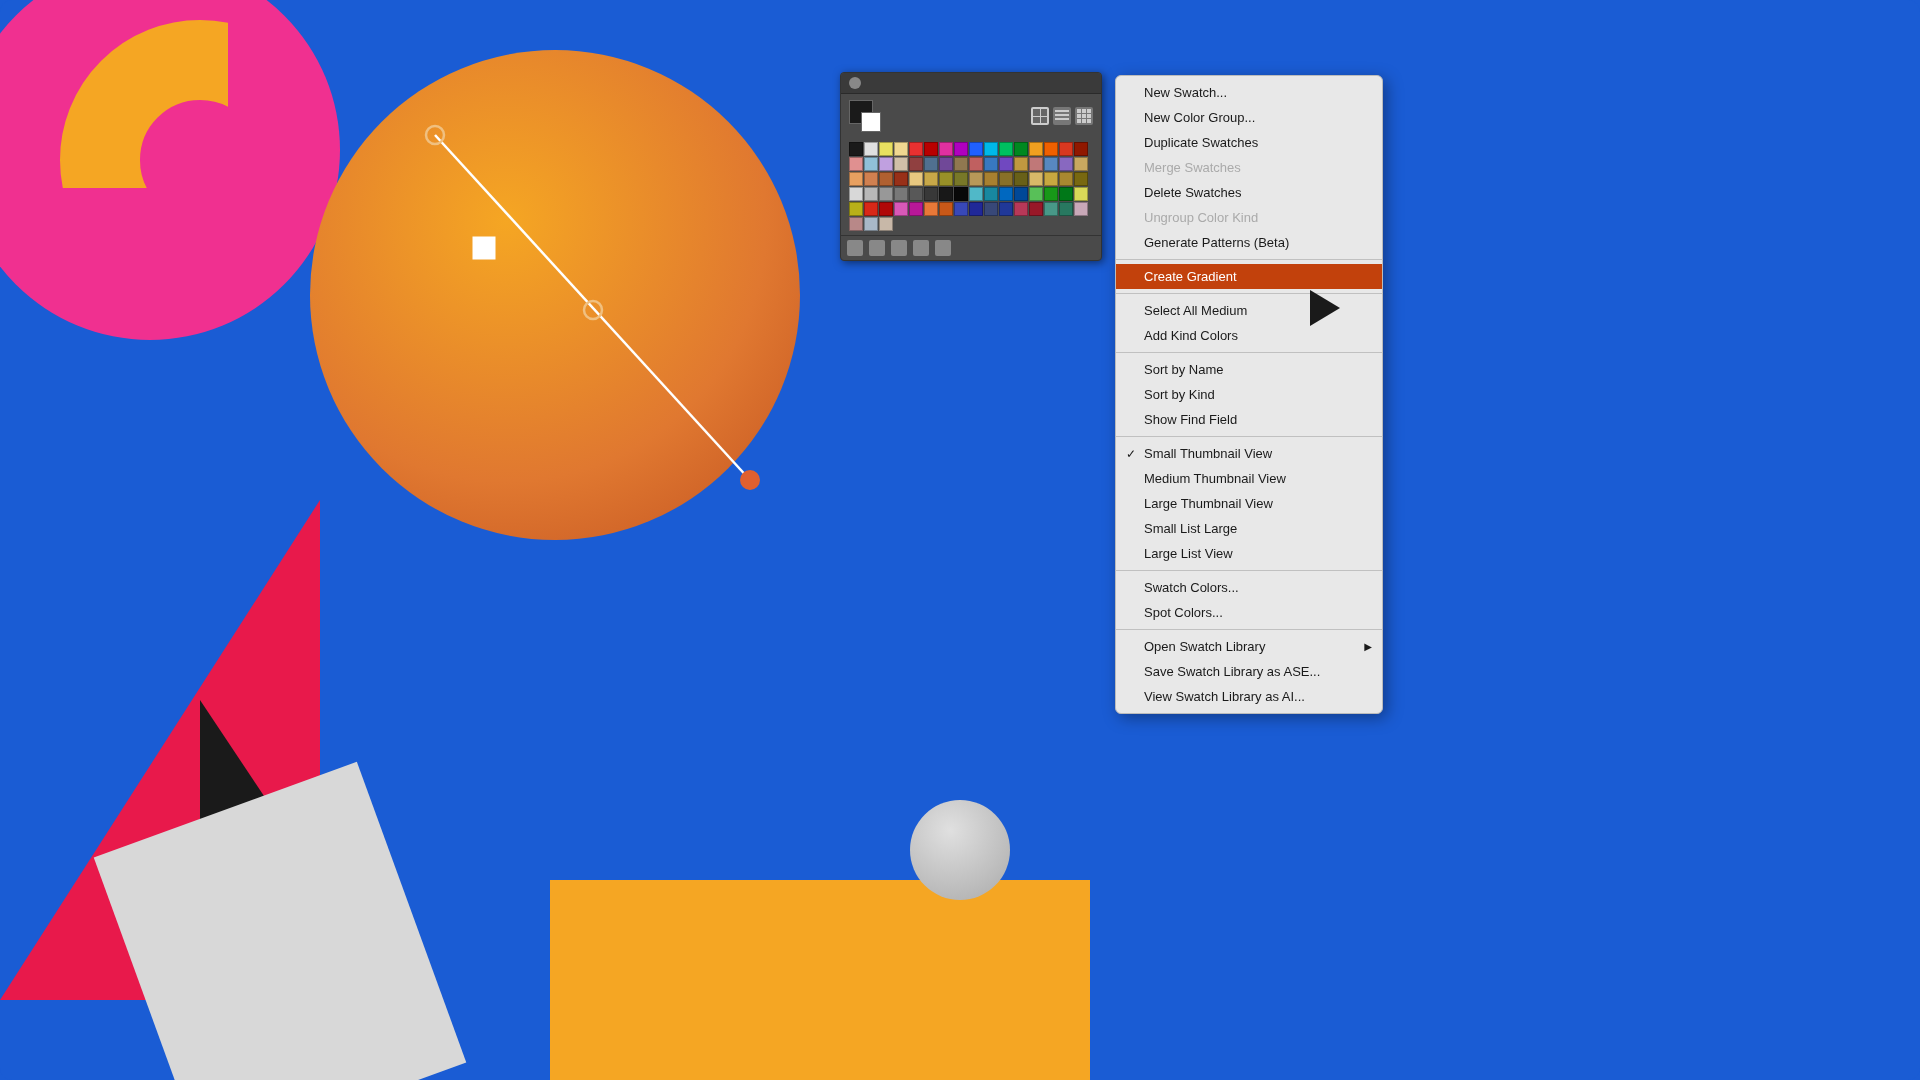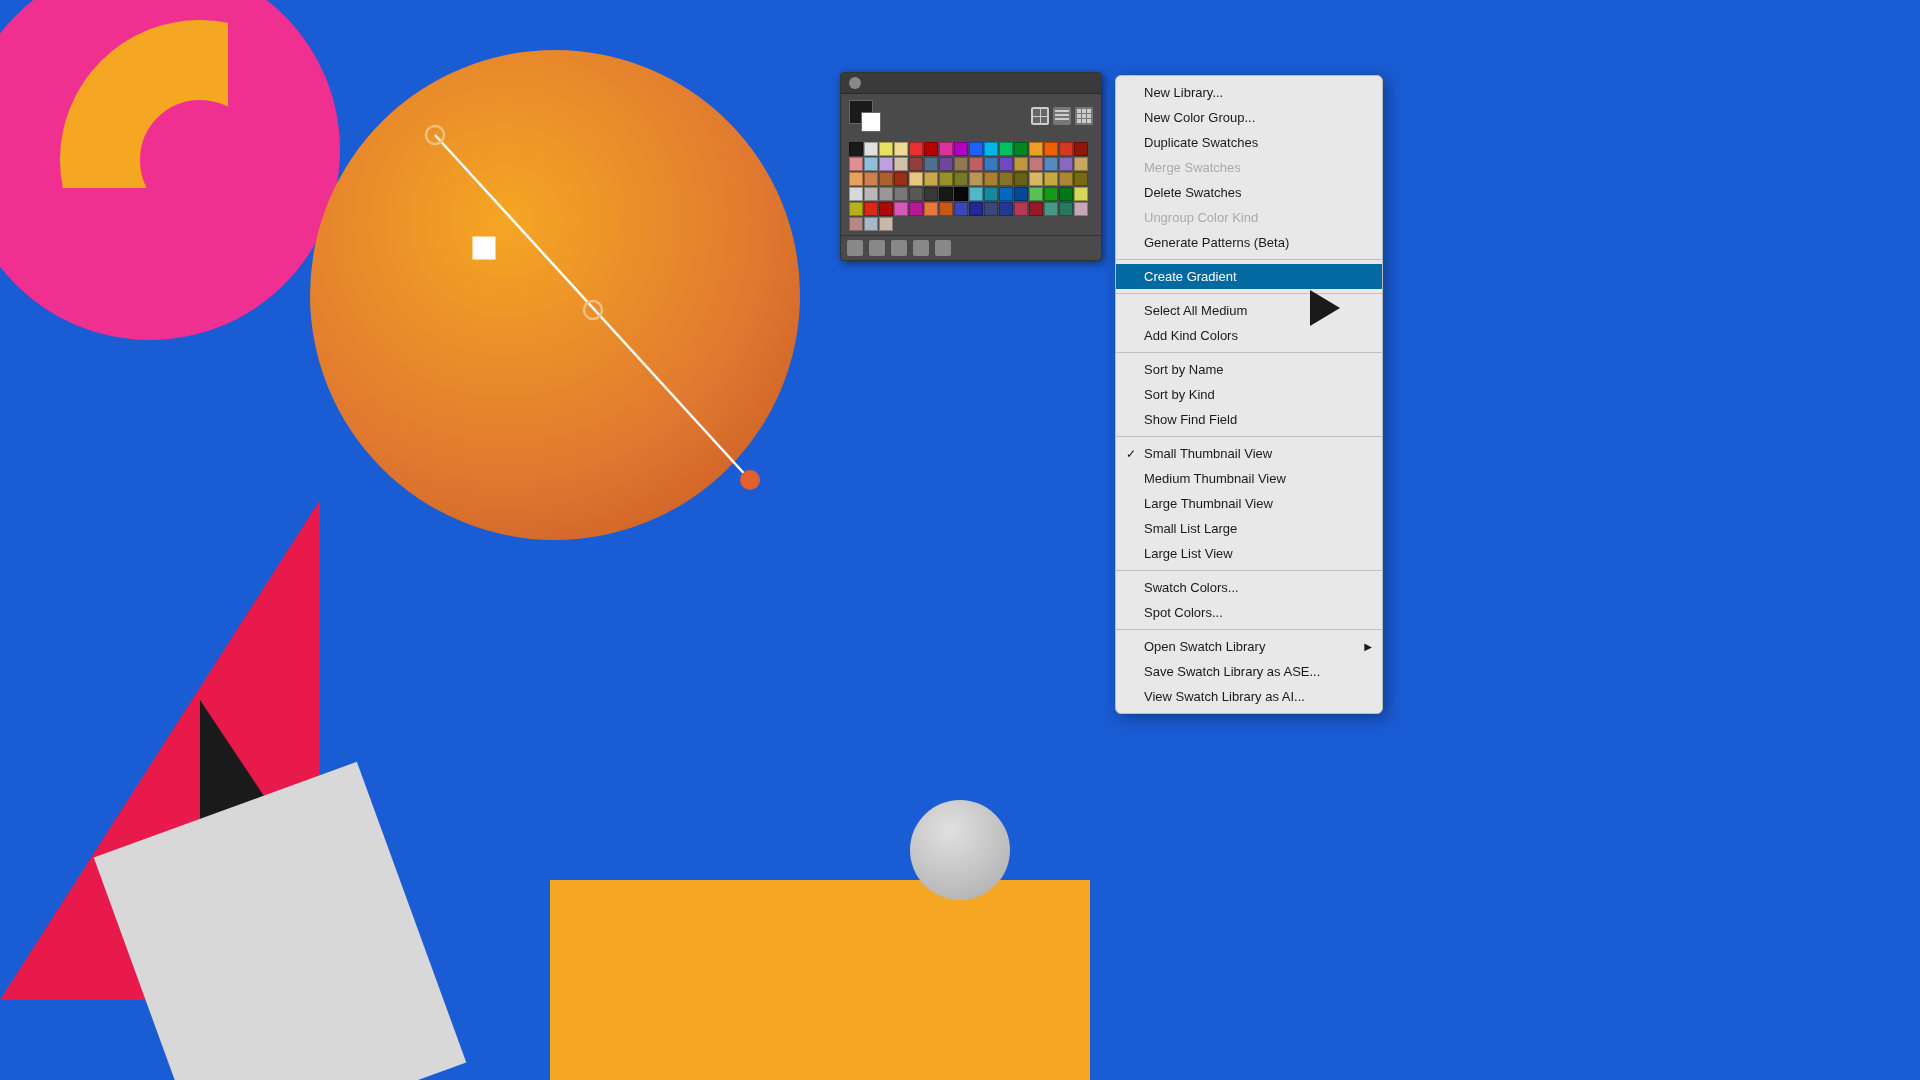--- a/index.html
+++ b/index.html
@@ -196,21 +196,21 @@
       display: flex;
       align-items: center;
       padding: 5px 18px 5px 28px;
       font-size: 13px;
       color: #1a1a1a;
       cursor: pointer;
       position: relative;
       white-space: nowrap;
     }
     .menu-item.highlighted {
-      background: #0369a1;
+      background: #c2410c;
       color: #fff;
     }
     .menu-item.disabled {
       color: #aaa;
       cursor: default;
     }
     .menu-item.checked::before {
       content: '✓';
       position: absolute;
       left: 10px;
@@ -400,21 +400,21 @@
   <div id="swatches-footer">
     <div class="footer-icon" style="background:#888;width:16px;height:16px;border-radius:2px;"></div>
     <div class="footer-icon" style="background:#888;width:16px;height:16px;border-radius:2px;"></div>
     <div class="footer-icon" style="background:#888;width:16px;height:16px;border-radius:2px;"></div>
     <div class="footer-icon" style="background:#888;width:16px;height:16px;border-radius:2px;"></div>
     <div class="footer-icon" style="background:#888;width:16px;height:16px;border-radius:2px;"></div>
   </div>
 </div>
 
 <div id="context-menu">
-<div class="menu-item">New Library...</div>
+<div class="menu-item">New Swatch...</div>
     <div class="menu-item">New Color Group...</div>
     <div class="menu-item">Duplicate Swatches</div>
     <div class="menu-item disabled">Merge Swatches</div>
     <div class="menu-item">Delete Swatches</div>
     <div class="menu-item disabled">Ungroup Color Kind</div>
     <div class="menu-item">Generate Patterns (Beta)</div>
     <div class="menu-separator"></div>
     <div class="menu-item highlighted">Create Gradient</div>
     <div class="menu-separator"></div>
     <div class="menu-item">Select All Medium</div>

